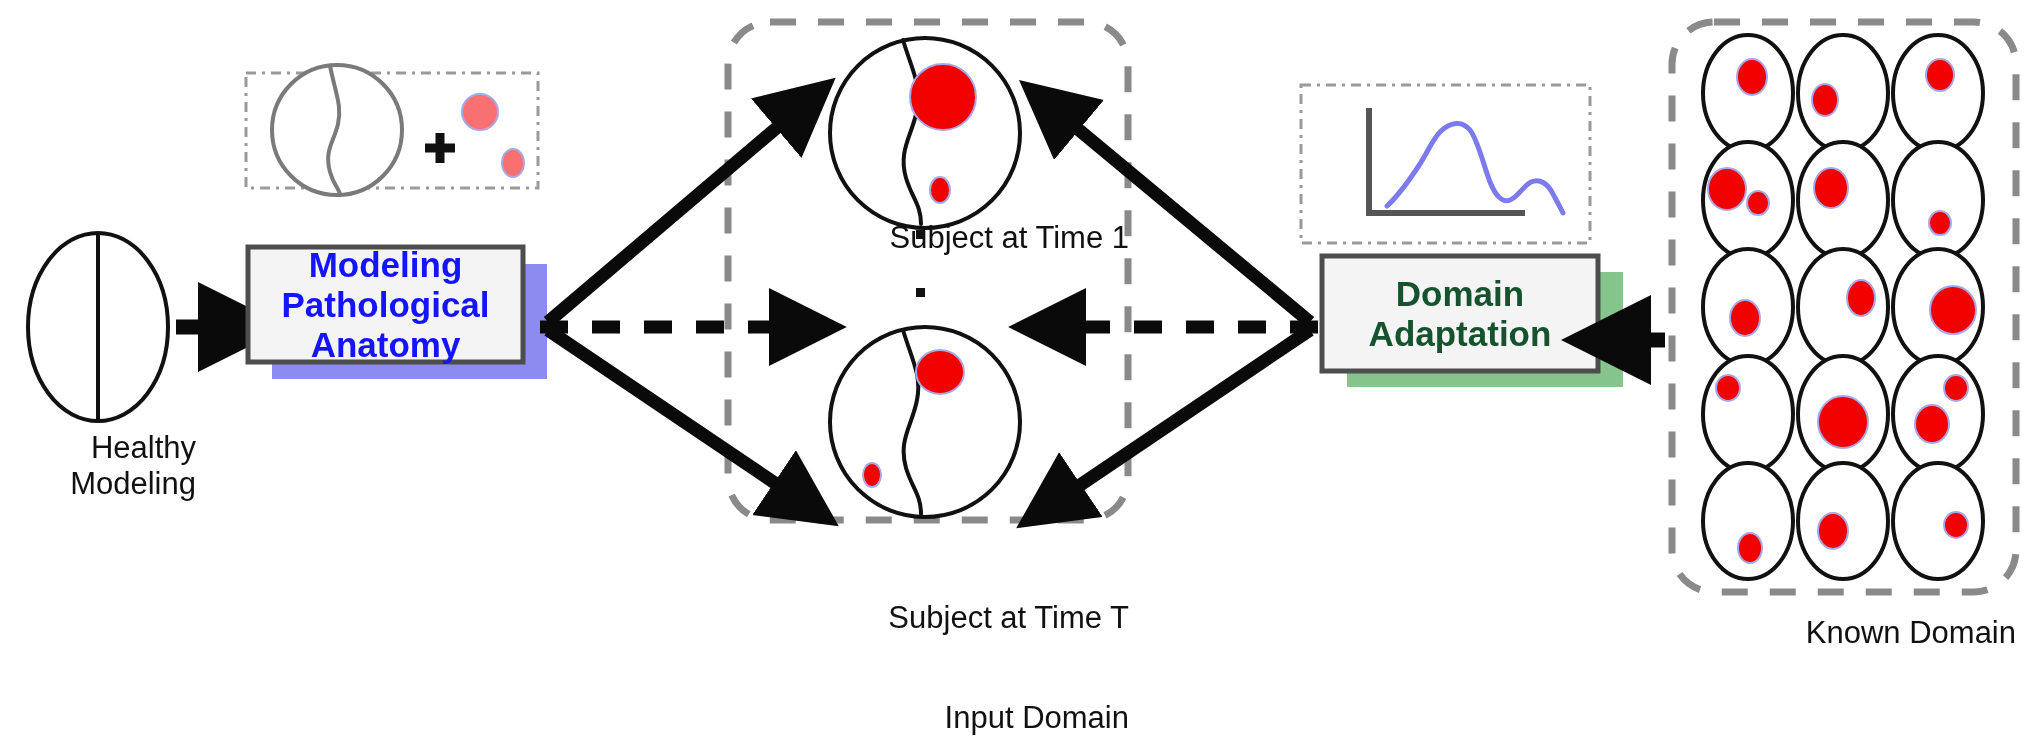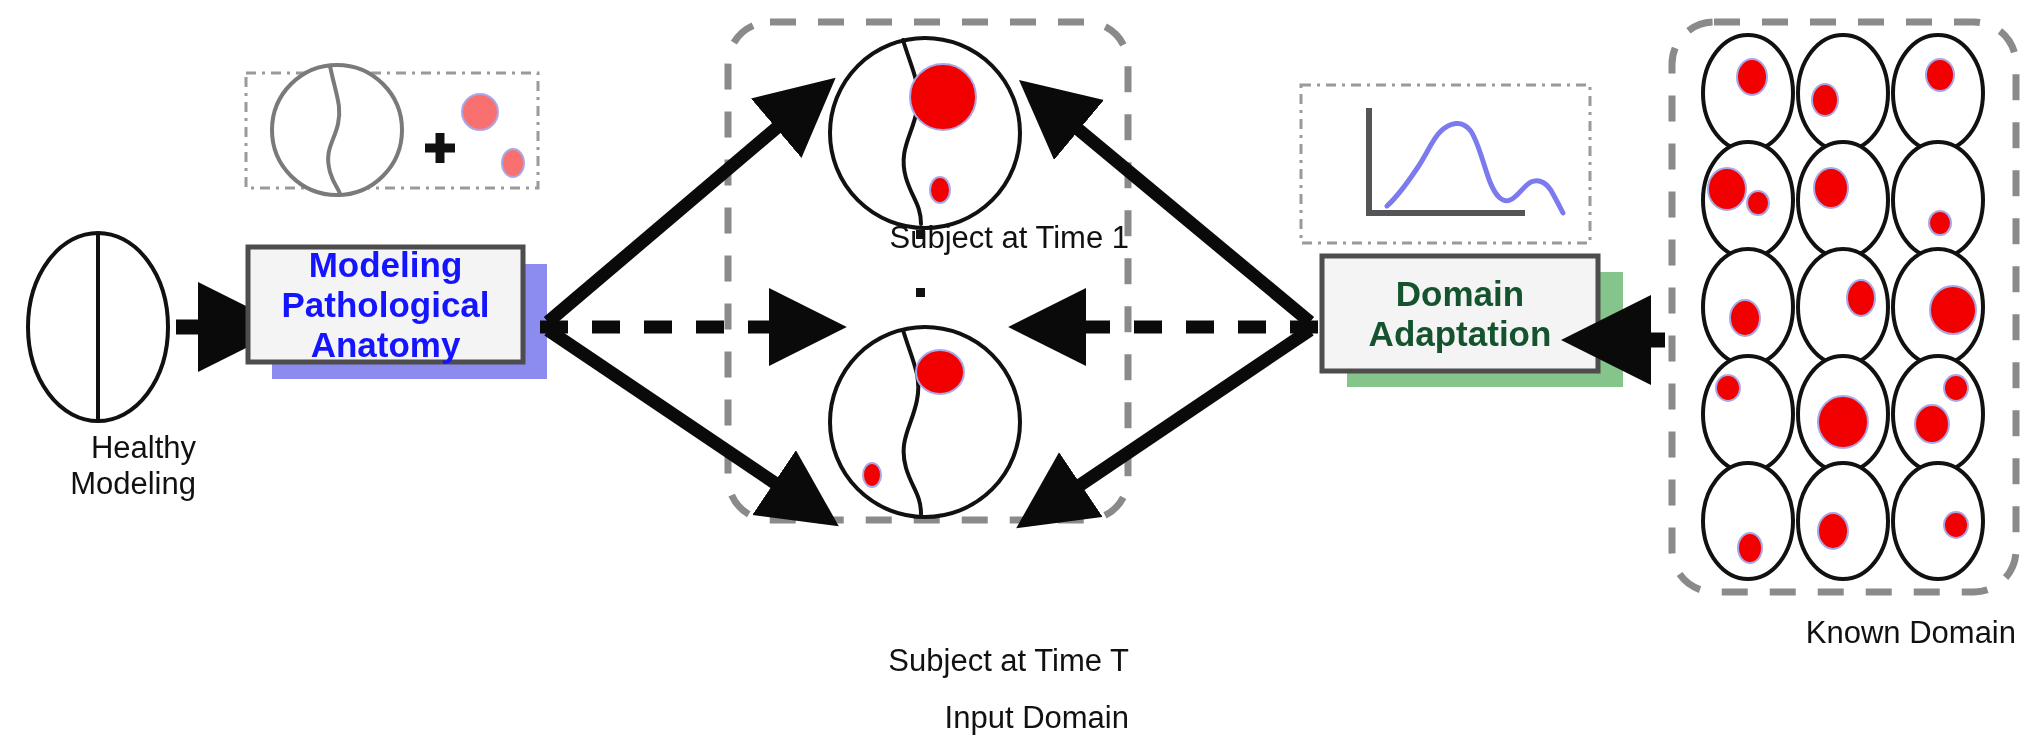--- a/index.html
+++ b/index.html
@@ -173,19 +173,19 @@
 Anatomy</div>
 
   <div class="boxtxt" style="left:1322px;top:256px;width:276px;height:115px;color:#14532d;">Domain
 Adaptation</div>
 
   <div class="lbl" style="left:0px;top:430px;width:196px;">Healthy
 Modeling</div>
 
   <div class="lbl" style="left:725px;top:220px;width:404px;">Subject at Time 1</div>
 
-  <div class="lbl" style="left:725px;top:643px;width:404px;">Subject at Time T</div>
+  <div class="lbl" style="left:725px;top:600px;width:404px;">Subject at Time T</div>
 
   <div class="lbl" style="left:1672px;top:615px;width:344px;">Known Domain</div>
 
   <div class="lbl" style="left:725px;top:700px;width:404px;">Input Domain</div>
 
 </div>
 
 </body></html>

